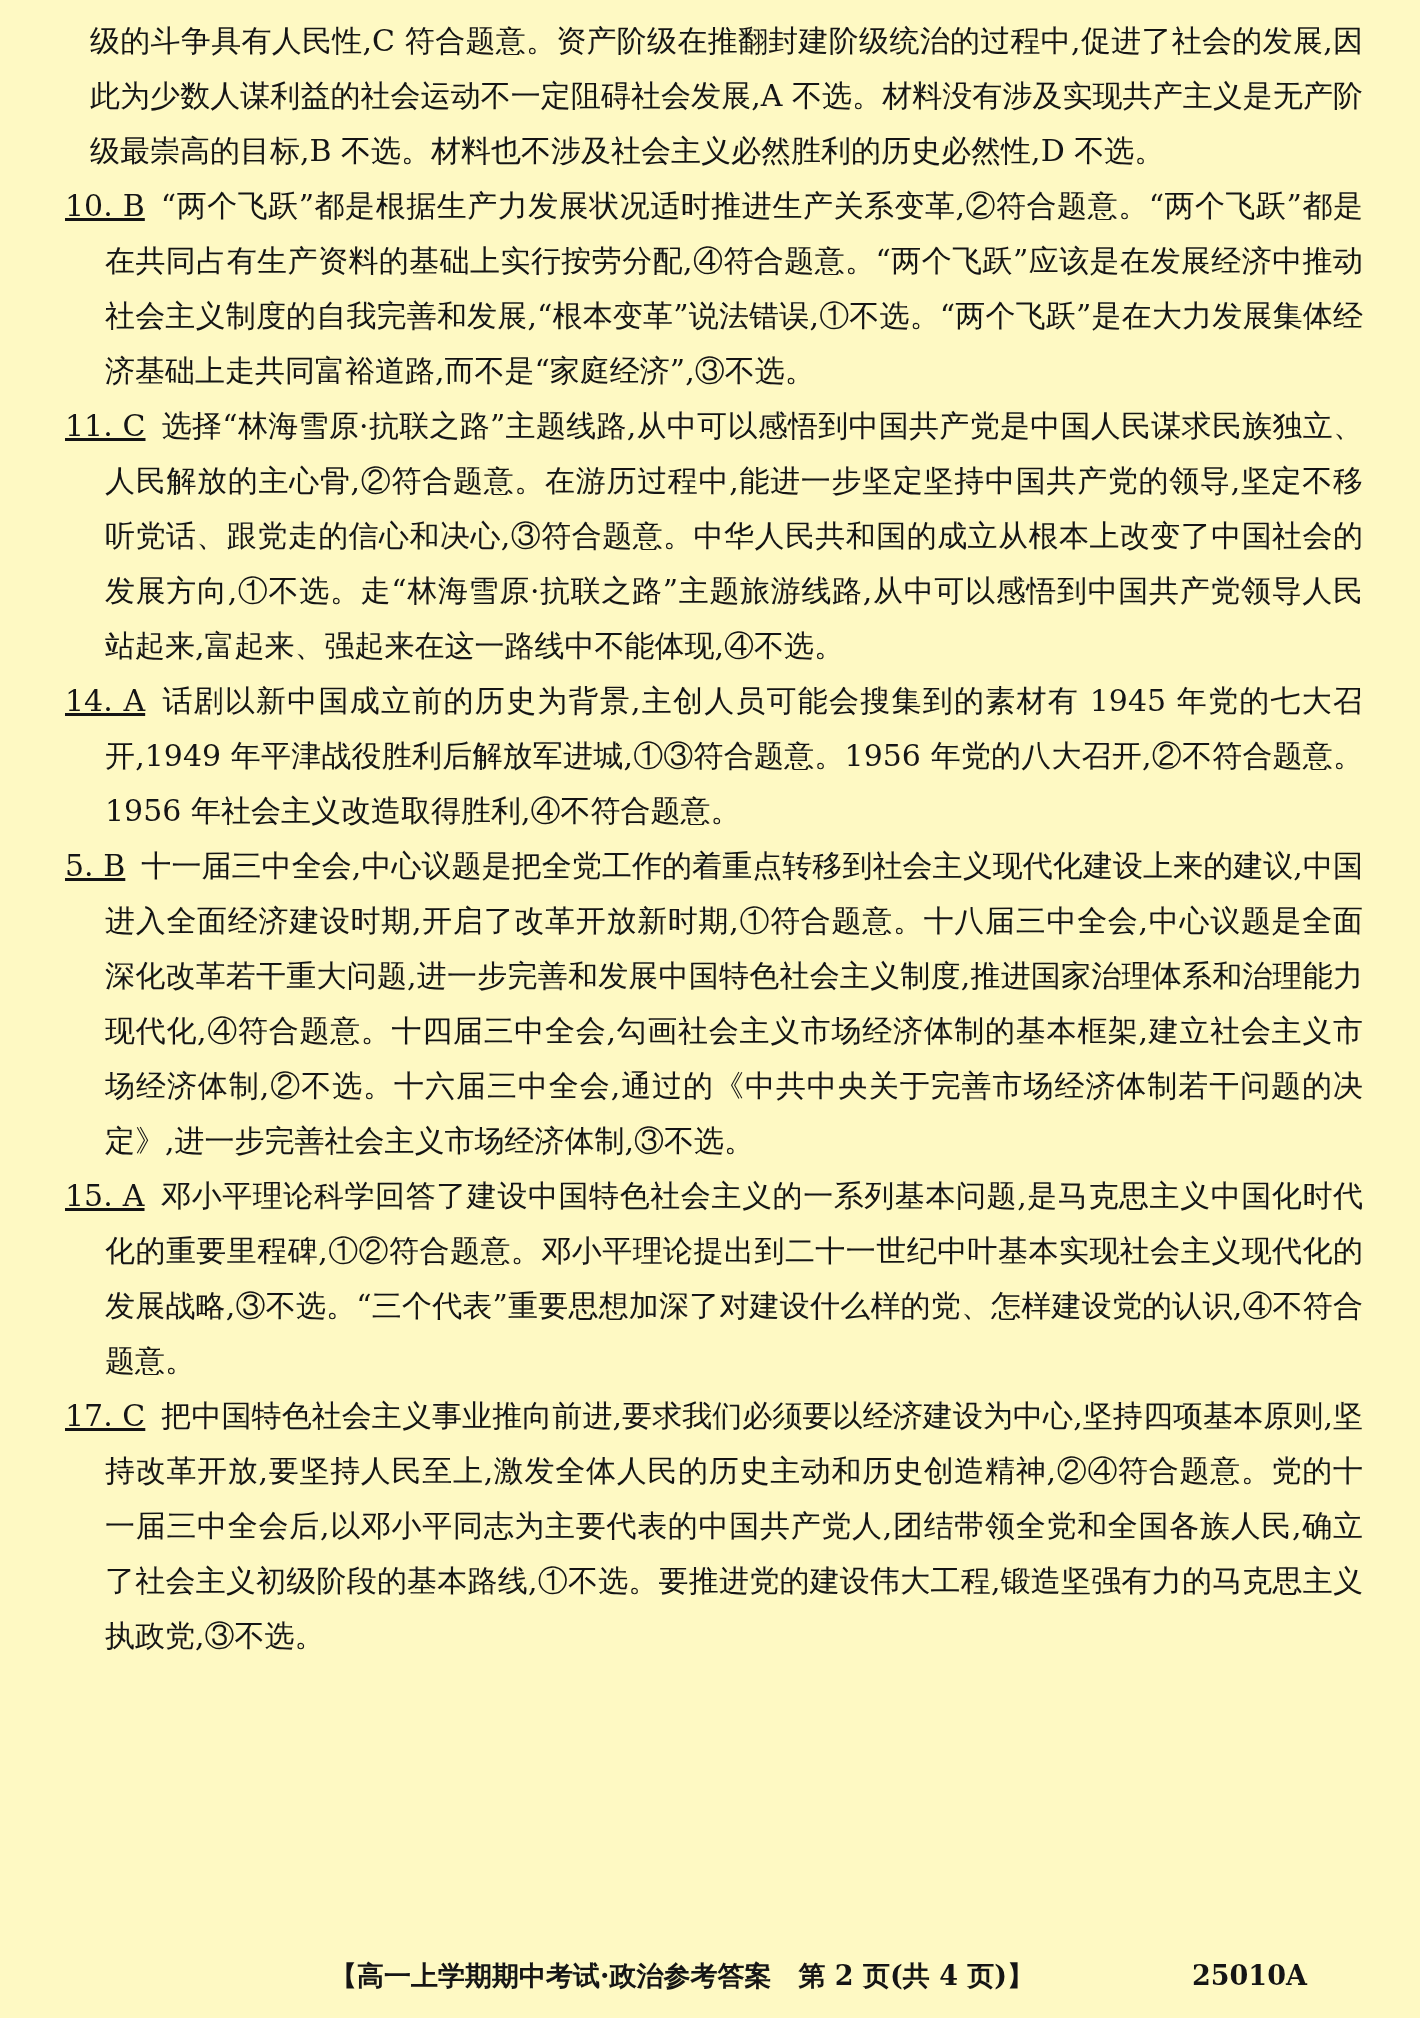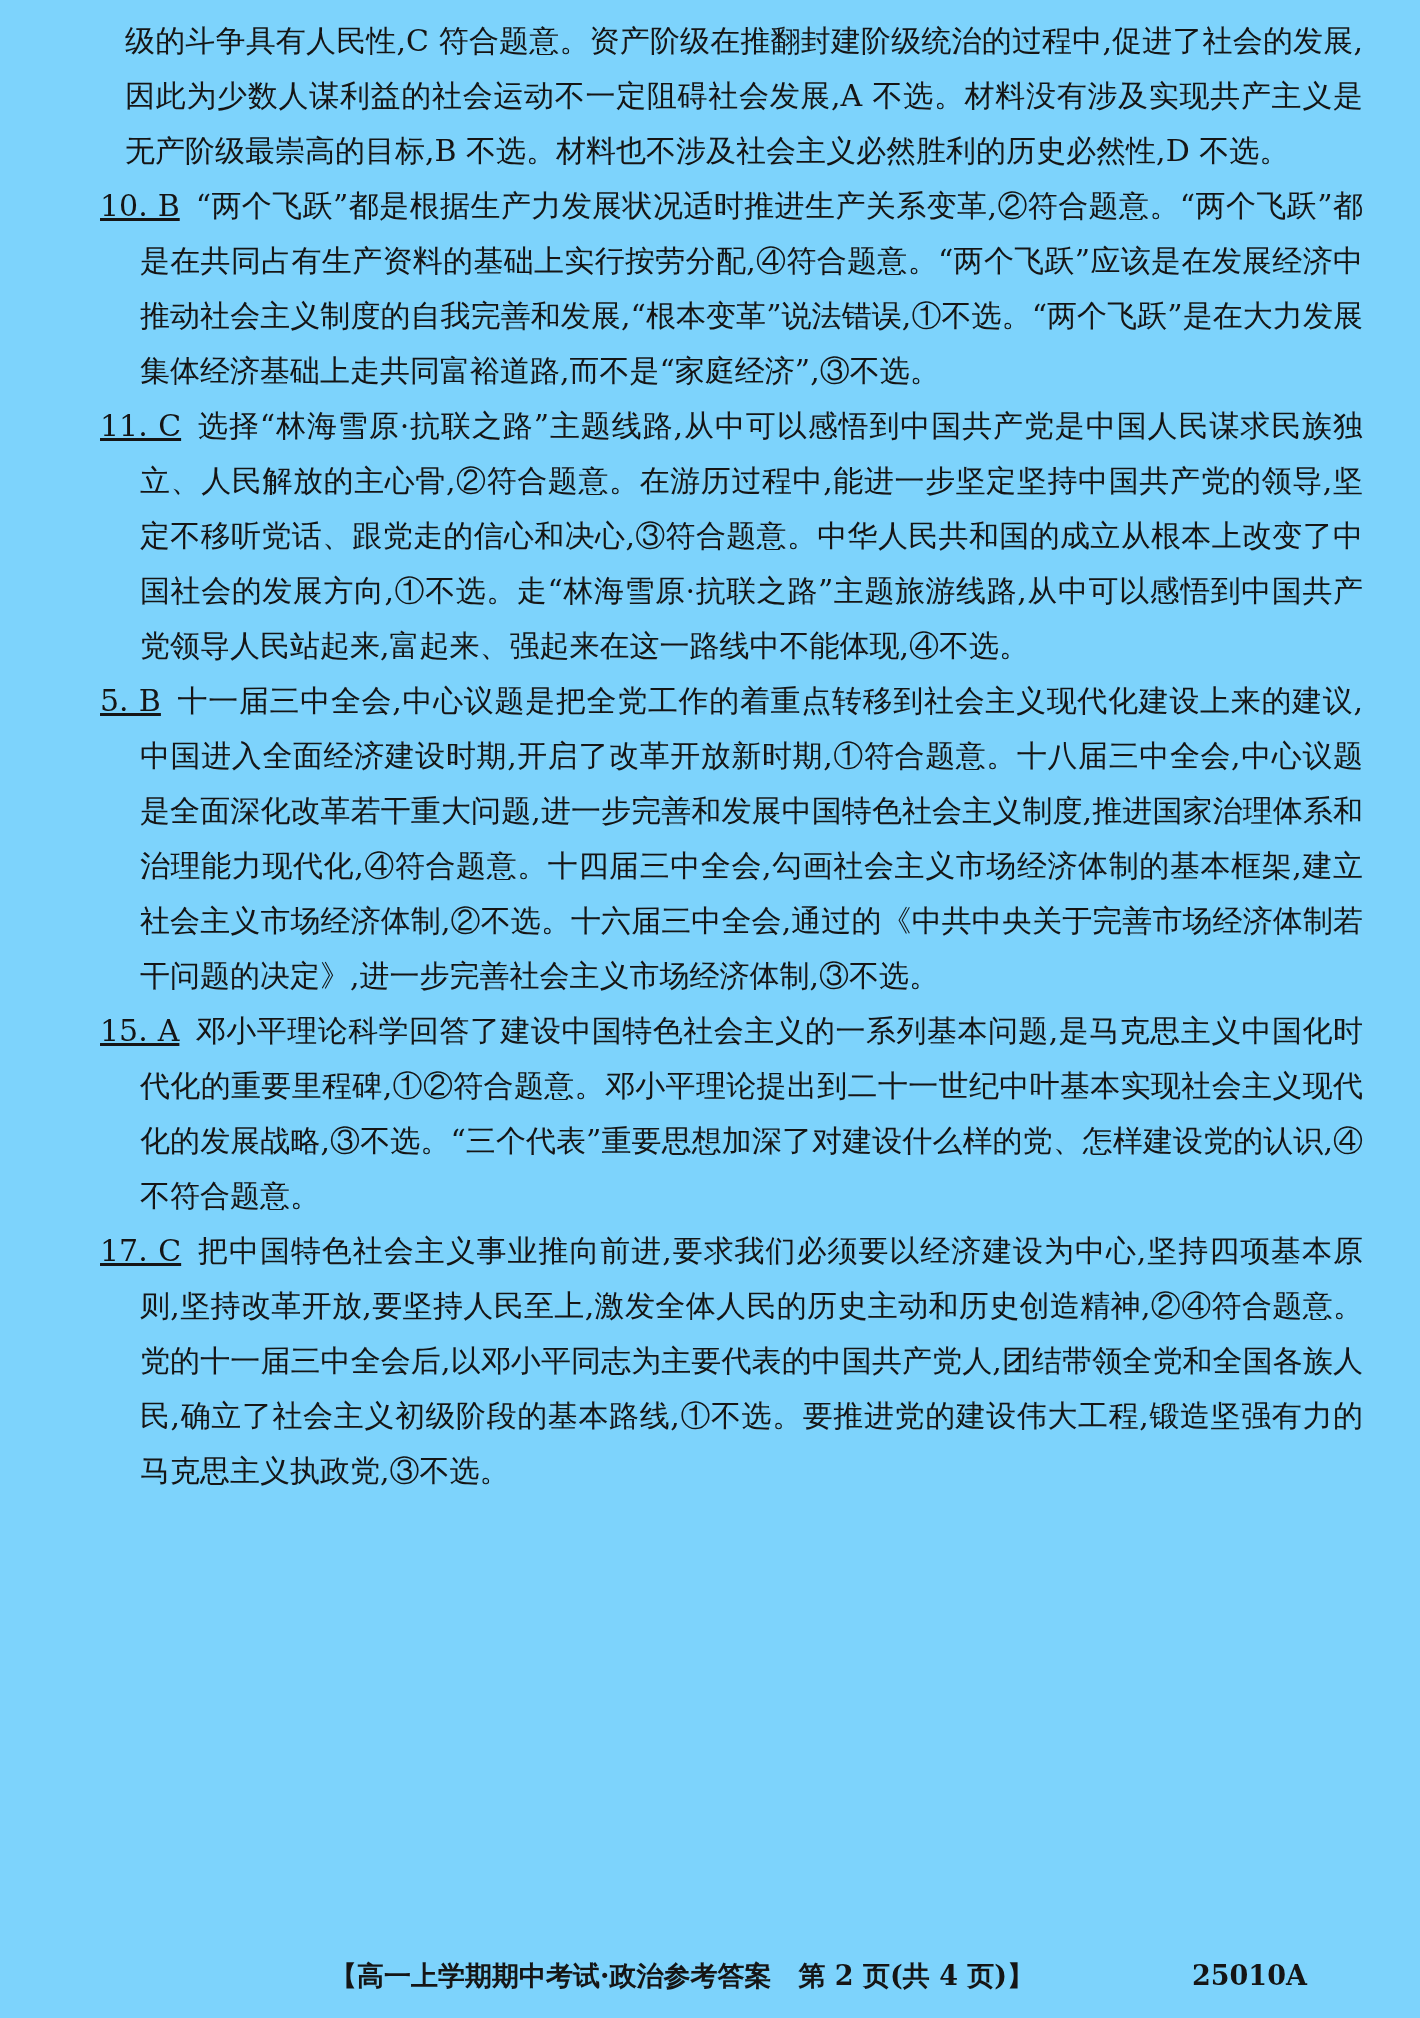--- a/index.html
+++ b/index.html
@@ -8,22 +8,22 @@
     height: 2018px;
     background: #ffffff;
     font-family: "DejaVu Serif", "Liberation Serif", serif;
     color: #151515;
   }
   .page {
     position: relative;
     box-sizing: border-box;
     width: 1420px;
     height: 2018px;
-    padding: 13px 57px 0 100px;
-    background: #7dd3fc;
+    padding: 13px 57px 0 65px;
+    background: #fef9c3;
     font-size: 30px;
     line-height: 55px;
   }
   .para {
     margin: 0;
     text-align: justify;
   }
   
   .cont {
     padding-left: 25px;
@@ -69,20 +69,23 @@
   <div class="para item">
     <span class="num">10. B</span><span>“两个飞跃”都是根据生产力发展状况适时推进生产关系变革,②符合题意。“两个飞跃”都是在共同占有生产资料的基础上实行按劳分配,④符合题意。“两个飞跃”应该是在发展经济中推动社会主义制度的自我完善和发展,“根本变革”说法错误,①不选。“两个飞跃”是在大力发展集体经济基础上走共同富裕道路,而不是“家庭经济”,③不选。</span>
   </div>
 
   <div class="para item">
     <span class="num">11. C</span><span>选择“林海雪原·抗联之路”主题线路,从中可以感悟到中国共产党是中国人民谋求民族独立、人民解放的主心骨,②符合题意。在游历过程中,能进一步坚定坚持中国共产党的领导,坚定不移听党话、跟党走的信心和决心,③符合题意。中华人民共和国的成立从根本上改变了中国社会的发展方向,①不选。走“林海雪原·抗联之路”主题旅游线路,从中可以感悟到中国共产党领导人民站起来,富起来、强起来在这一路线中不能体现,④不选。</span>
   </div>
 
 
 
+  <div class="para item">
+    <span class="num">14. A</span><span>话剧以新中国成立前的历史为背景,主创人员可能会搜集到的素材有 1945 年党的七大召开,1949 年平津战役胜利后解放军进城,①③符合题意。1956 年党的八大召开,②不符合题意。1956 年社会主义改造取得胜利,④不符合题意。</span>
+  </div>
 
   <div class="para item">
     <span class="num">5. B</span><span>十一届三中全会,中心议题是把全党工作的着重点转移到社会主义现代化建设上来的建议,中国进入全面经济建设时期,开启了改革开放新时期,①符合题意。十八届三中全会,中心议题是全面深化改革若干重大问题,进一步完善和发展中国特色社会主义制度,推进国家治理体系和治理能力现代化,④符合题意。十四届三中全会,勾画社会主义市场经济体制的基本框架,建立社会主义市场经济体制,②不选。十六届三中全会,通过的《中共中央关于完善市场经济体制若干问题的决定》,进一步完善社会主义市场经济体制,③不选。</span>
   </div>
 
   <div class="para item">
     <span class="num">15. A</span><span>邓小平理论科学回答了建设中国特色社会主义的一系列基本问题,是马克思主义中国化时代化的重要里程碑,①②符合题意。邓小平理论提出到二十一世纪中叶基本实现社会主义现代化的发展战略,③不选。“三个代表”重要思想加深了对建设什么样的党、怎样建设党的认识,④不符合题意。</span>
   </div>
 
   <div class="para item">

